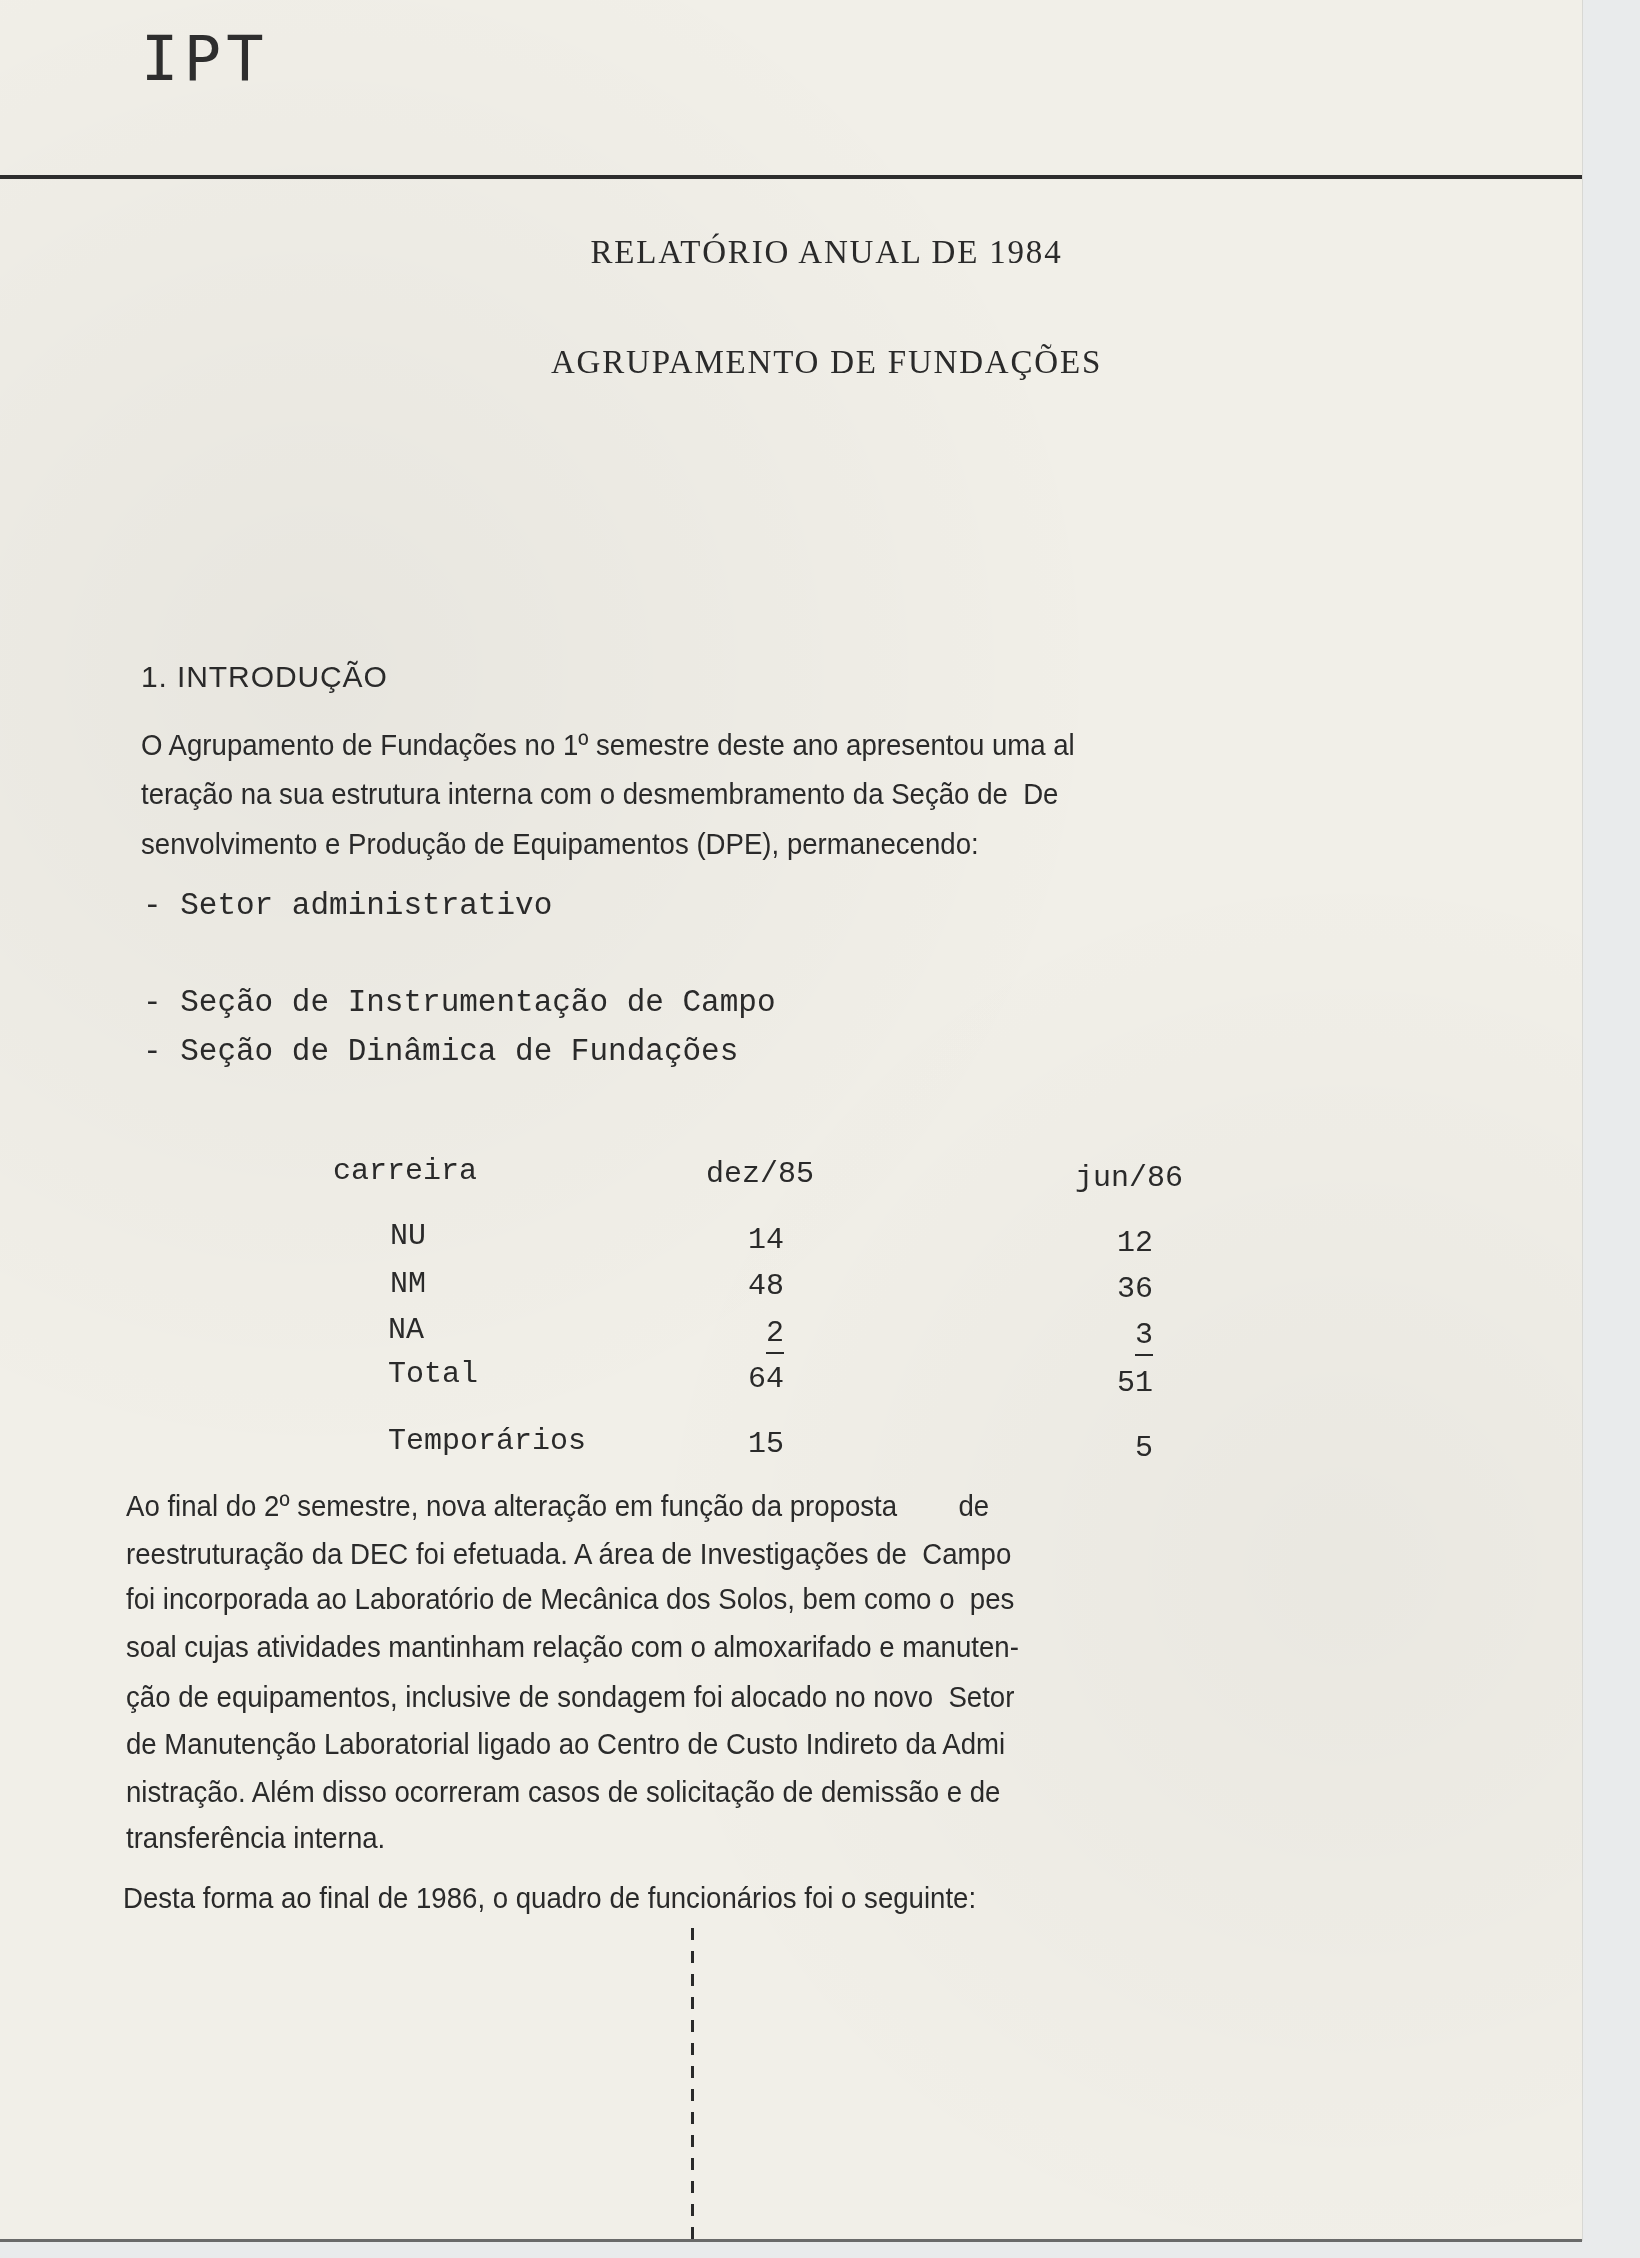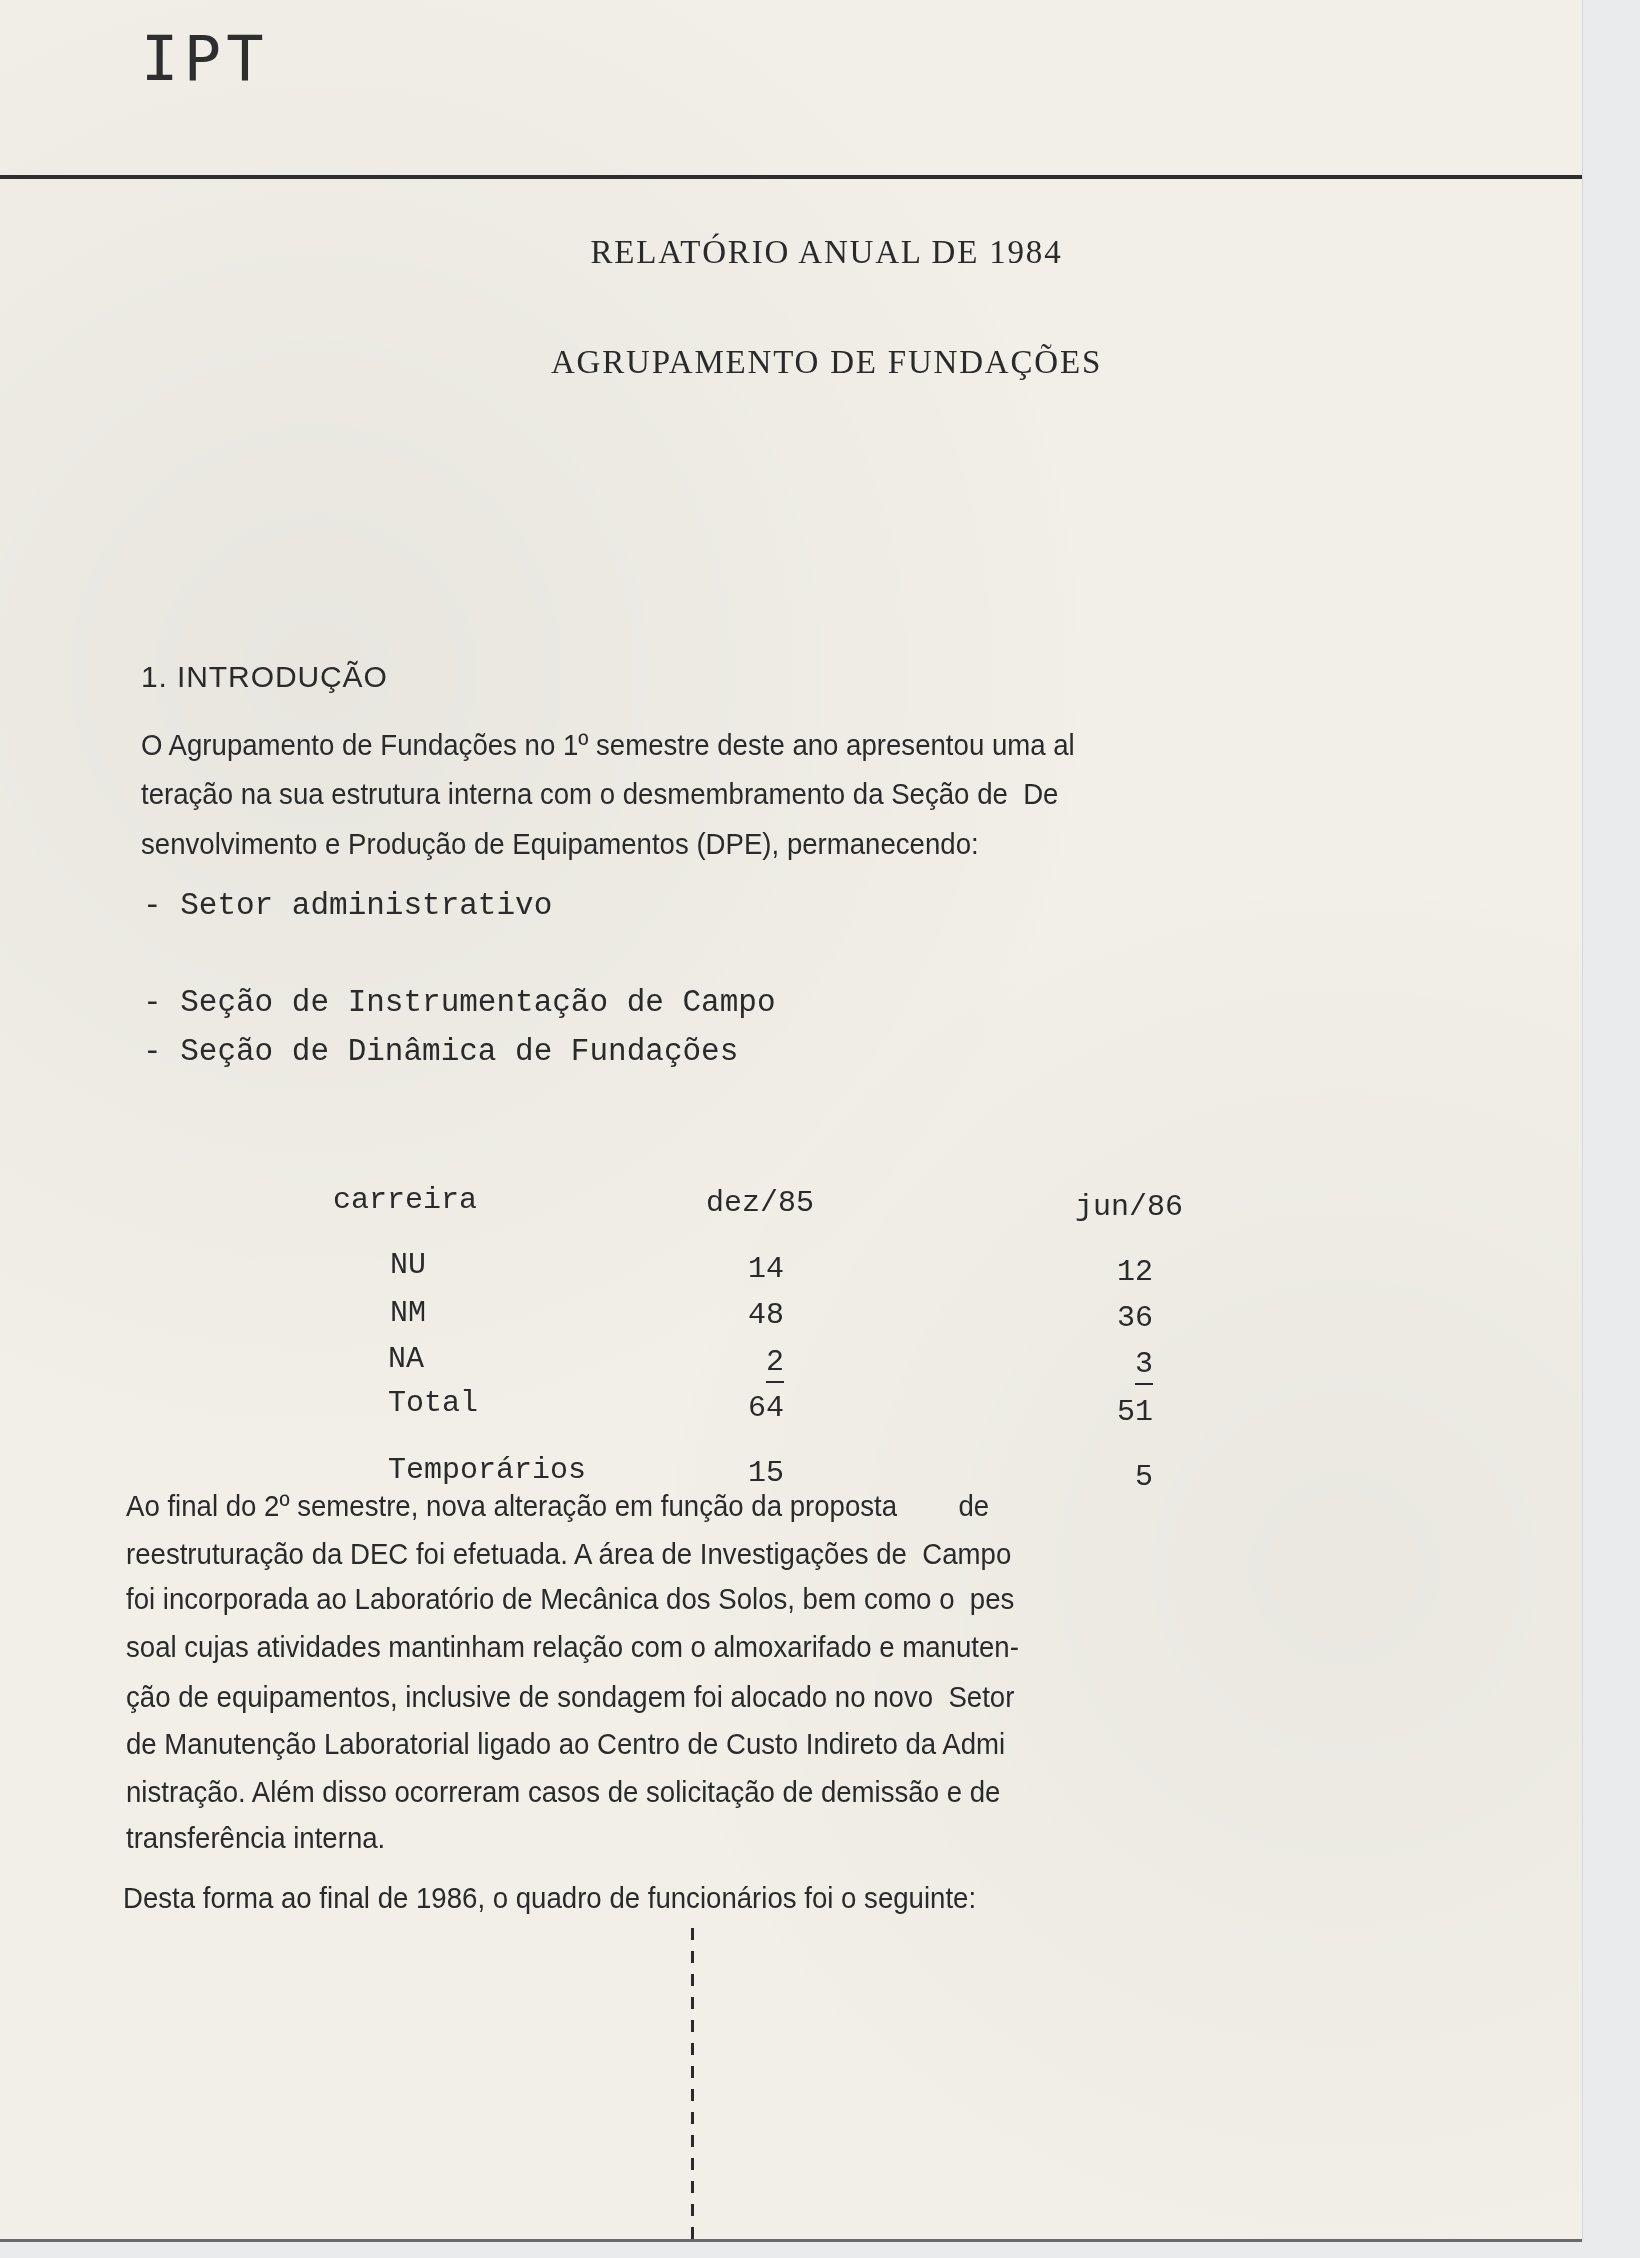--- a/index.html
+++ b/index.html
@@ -33,21 +33,21 @@
   .section-heading {
     position:absolute; left:141px; top:660px;
     font-family:"Liberation Sans Narrow","Liberation Sans",sans-serif; font-size:30px; letter-spacing:0.9px;
   }
   .line {
     position:absolute; left:141px; width:1385px; font-size:30px; line-height:1; white-space:pre;
     font-family:"Liberation Mono","DejaVu Sans Mono",monospace; letter-spacing:-0.4px;
   }
   .narrow { font-family:"Liberation Sans","DejaVu Sans",sans-serif; letter-spacing:0; transform-origin:left top; transform:scaleX(0.92); }
   .list-item { position:absolute; left:143px; font-size:31px; white-space:pre; }
-  .tbl-cell { position:absolute; font-size:30px; white-space:pre;margin-top:29px; }
+  .tbl-cell { position:absolute; font-size:30px; white-space:pre; }
   .num { text-align:right; width:71px; }
   .underline-num { border-bottom:2.6px solid #2a2a2a; padding-bottom:1.8px; }
   .dash-line {
     position:absolute; left:691px; top:1928px; width:2.6px; height:313px;
     background:repeating-linear-gradient(to bottom,#2a2a2a 0 12.4px,transparent 12.4px 23px);
   }
 </style>
 </head>
 <body>
 

